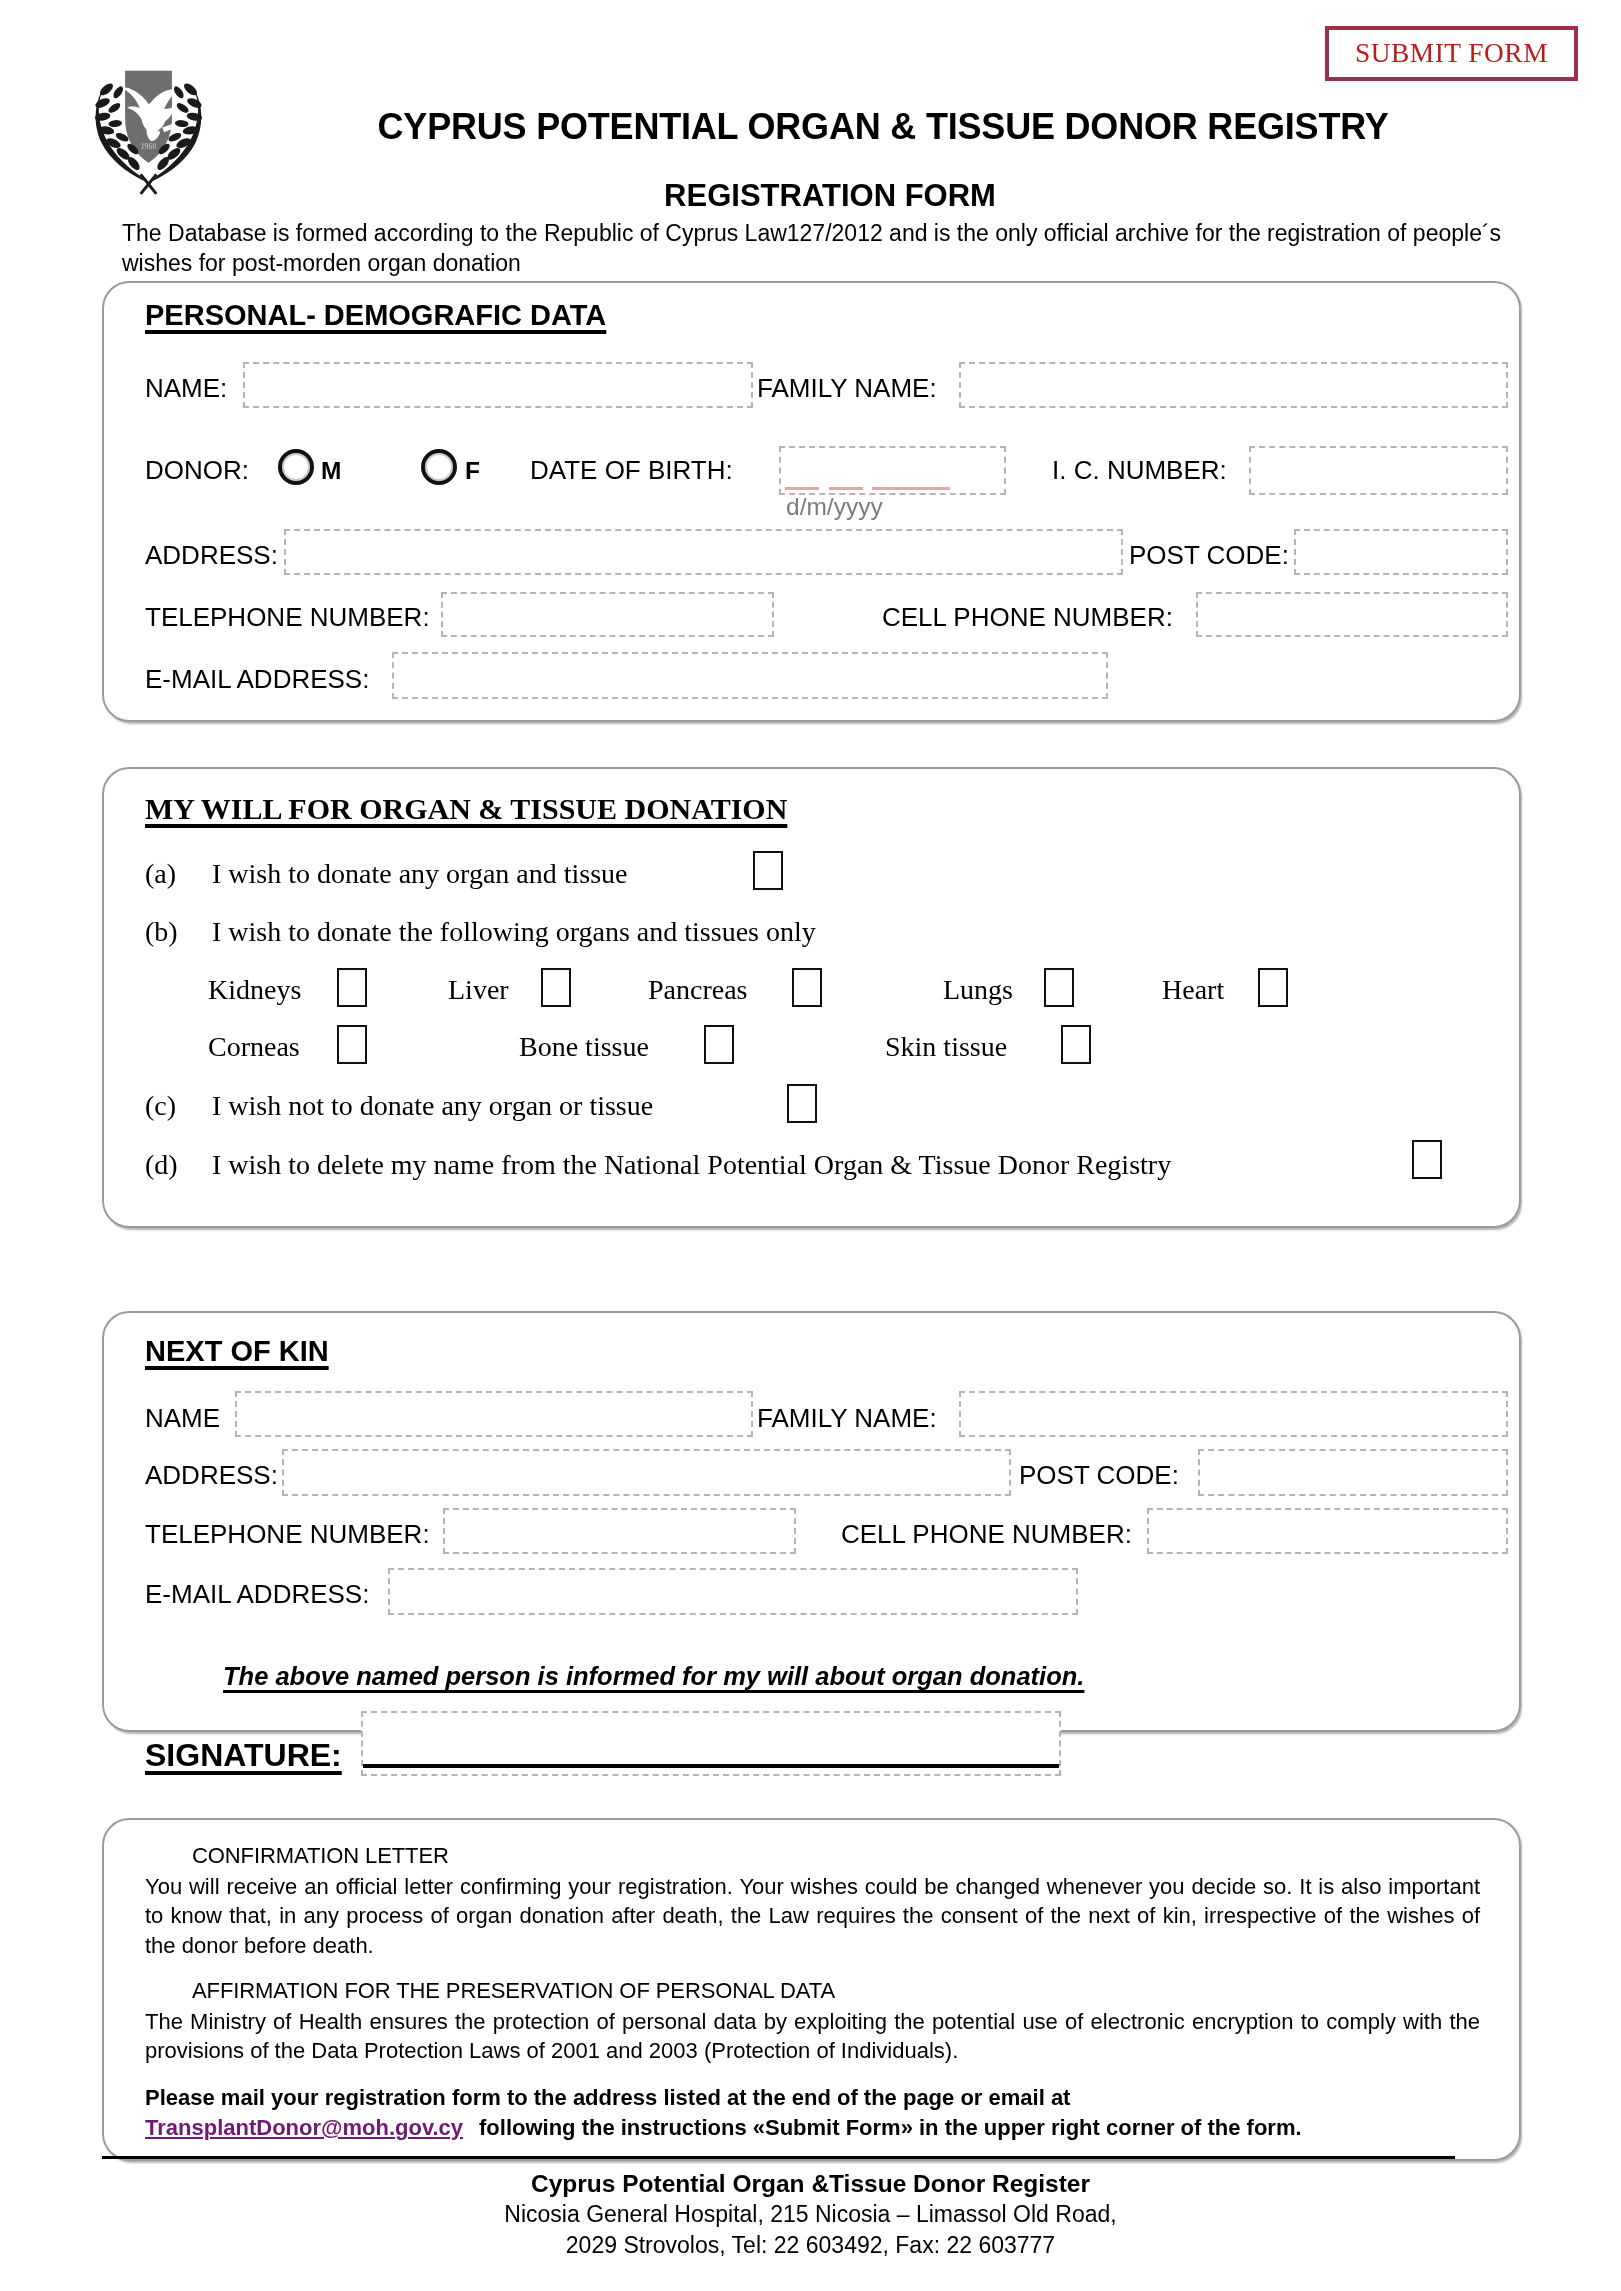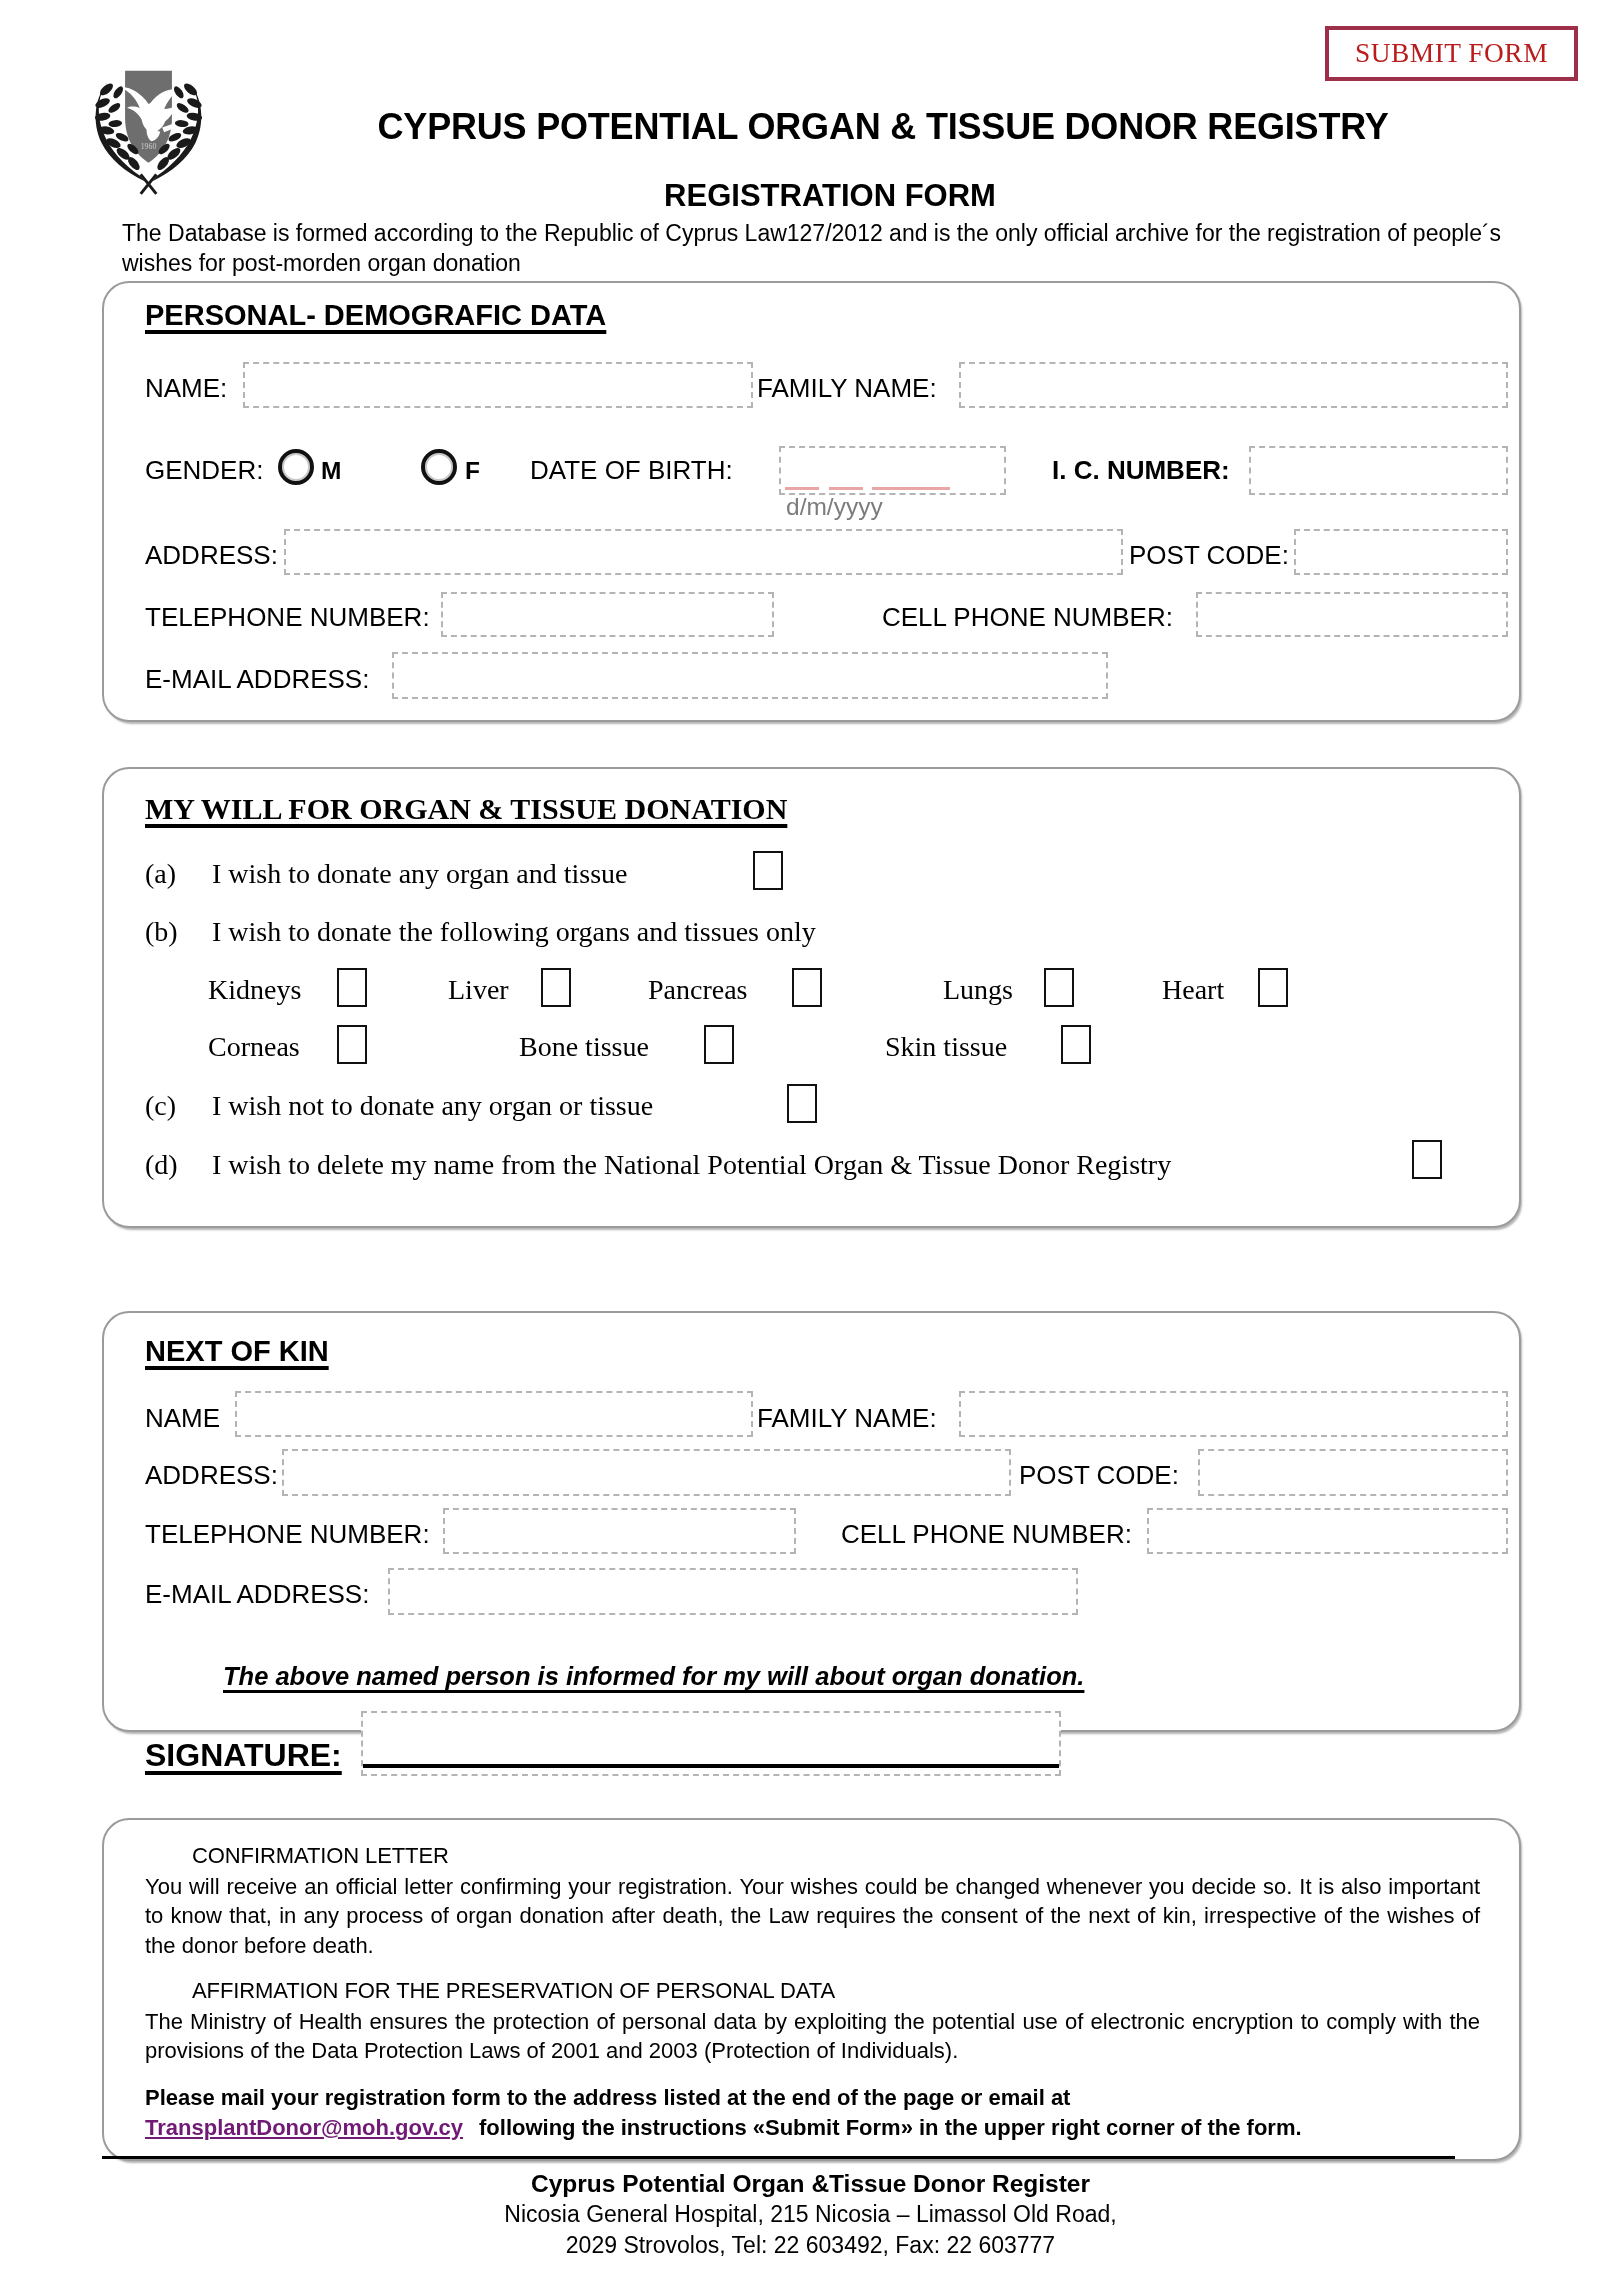--- a/index.html
+++ b/index.html
@@ -198,34 +198,34 @@
 
   <div class="rbox" id="box-personal"></div>
 
   <div class="sec-head" style="left:145px; top:299px;">PERSONAL- DEMOGRAFIC DATA</div>
 
   <div class="lbl" style="left:145px; top:373px;">NAME:</div>
   <div class="fld" style="left:243px; top:362px; width:510px; height:46px;"></div>
   <div class="lbl" style="left:757px; top:373px;">FAMILY NAME:</div>
   <div class="fld" style="left:959px; top:362px; width:549px; height:46px;"></div>
 
-  <div class="lbl" style="left:145px; top:455px;">GENDER:</div>
+  <div class="lbl" style="left:145px; top:455px;">DONOR:</div>
   <div class="radio" style="left:278px; top:449px;"></div>
   <div class="lbl" style="left:321px; top:457px; font-weight:bold; font-size:24.5px;">M</div>
   <div class="radio" style="left:421px; top:449px;"></div>
   <div class="lbl" style="left:465px; top:457px; font-weight:bold; font-size:24.5px;">F</div>
 
   <div class="lbl" style="left:530px; top:455px;">DATE OF BIRTH:</div>
   <div class="fld" style="left:779px; top:446px; width:227px; height:49px;"></div>
   <div class="dob-seg" style="left:785px; top:487px; width:34px;"></div>
   <div class="dob-seg" style="left:829px; top:487px; width:34px;"></div>
   <div class="dob-seg" style="left:872px; top:487px; width:78px;"></div>
   <div class="dob-hint" style="left:786px; top:493px;">d/m/yyyy</div>
 
-  <div class="lbl" style="left:1052px; top:455px;font-weight:bold;">I. C. NUMBER:</div>
+  <div class="lbl" style="left:1052px; top:455px;">I. C. NUMBER:</div>
   <div class="fld" style="left:1249px; top:446px; width:259px; height:49px;"></div>
 
   <div class="lbl" style="left:145px; top:540px;">ADDRESS:</div>
   <div class="fld" style="left:284px; top:529px; width:839px; height:46px;"></div>
   <div class="lbl" style="left:1129px; top:540px;">POST CODE:</div>
   <div class="fld" style="left:1294px; top:529px; width:214px; height:46px;"></div>
 
   <div class="lbl" style="left:145px; top:602px;">TELEPHONE NUMBER:</div>
   <div class="fld" style="left:441px; top:592px; width:333px; height:45px;"></div>
   <div class="lbl" style="left:882px; top:602px;">CELL  PHONE NUMBER:</div>

